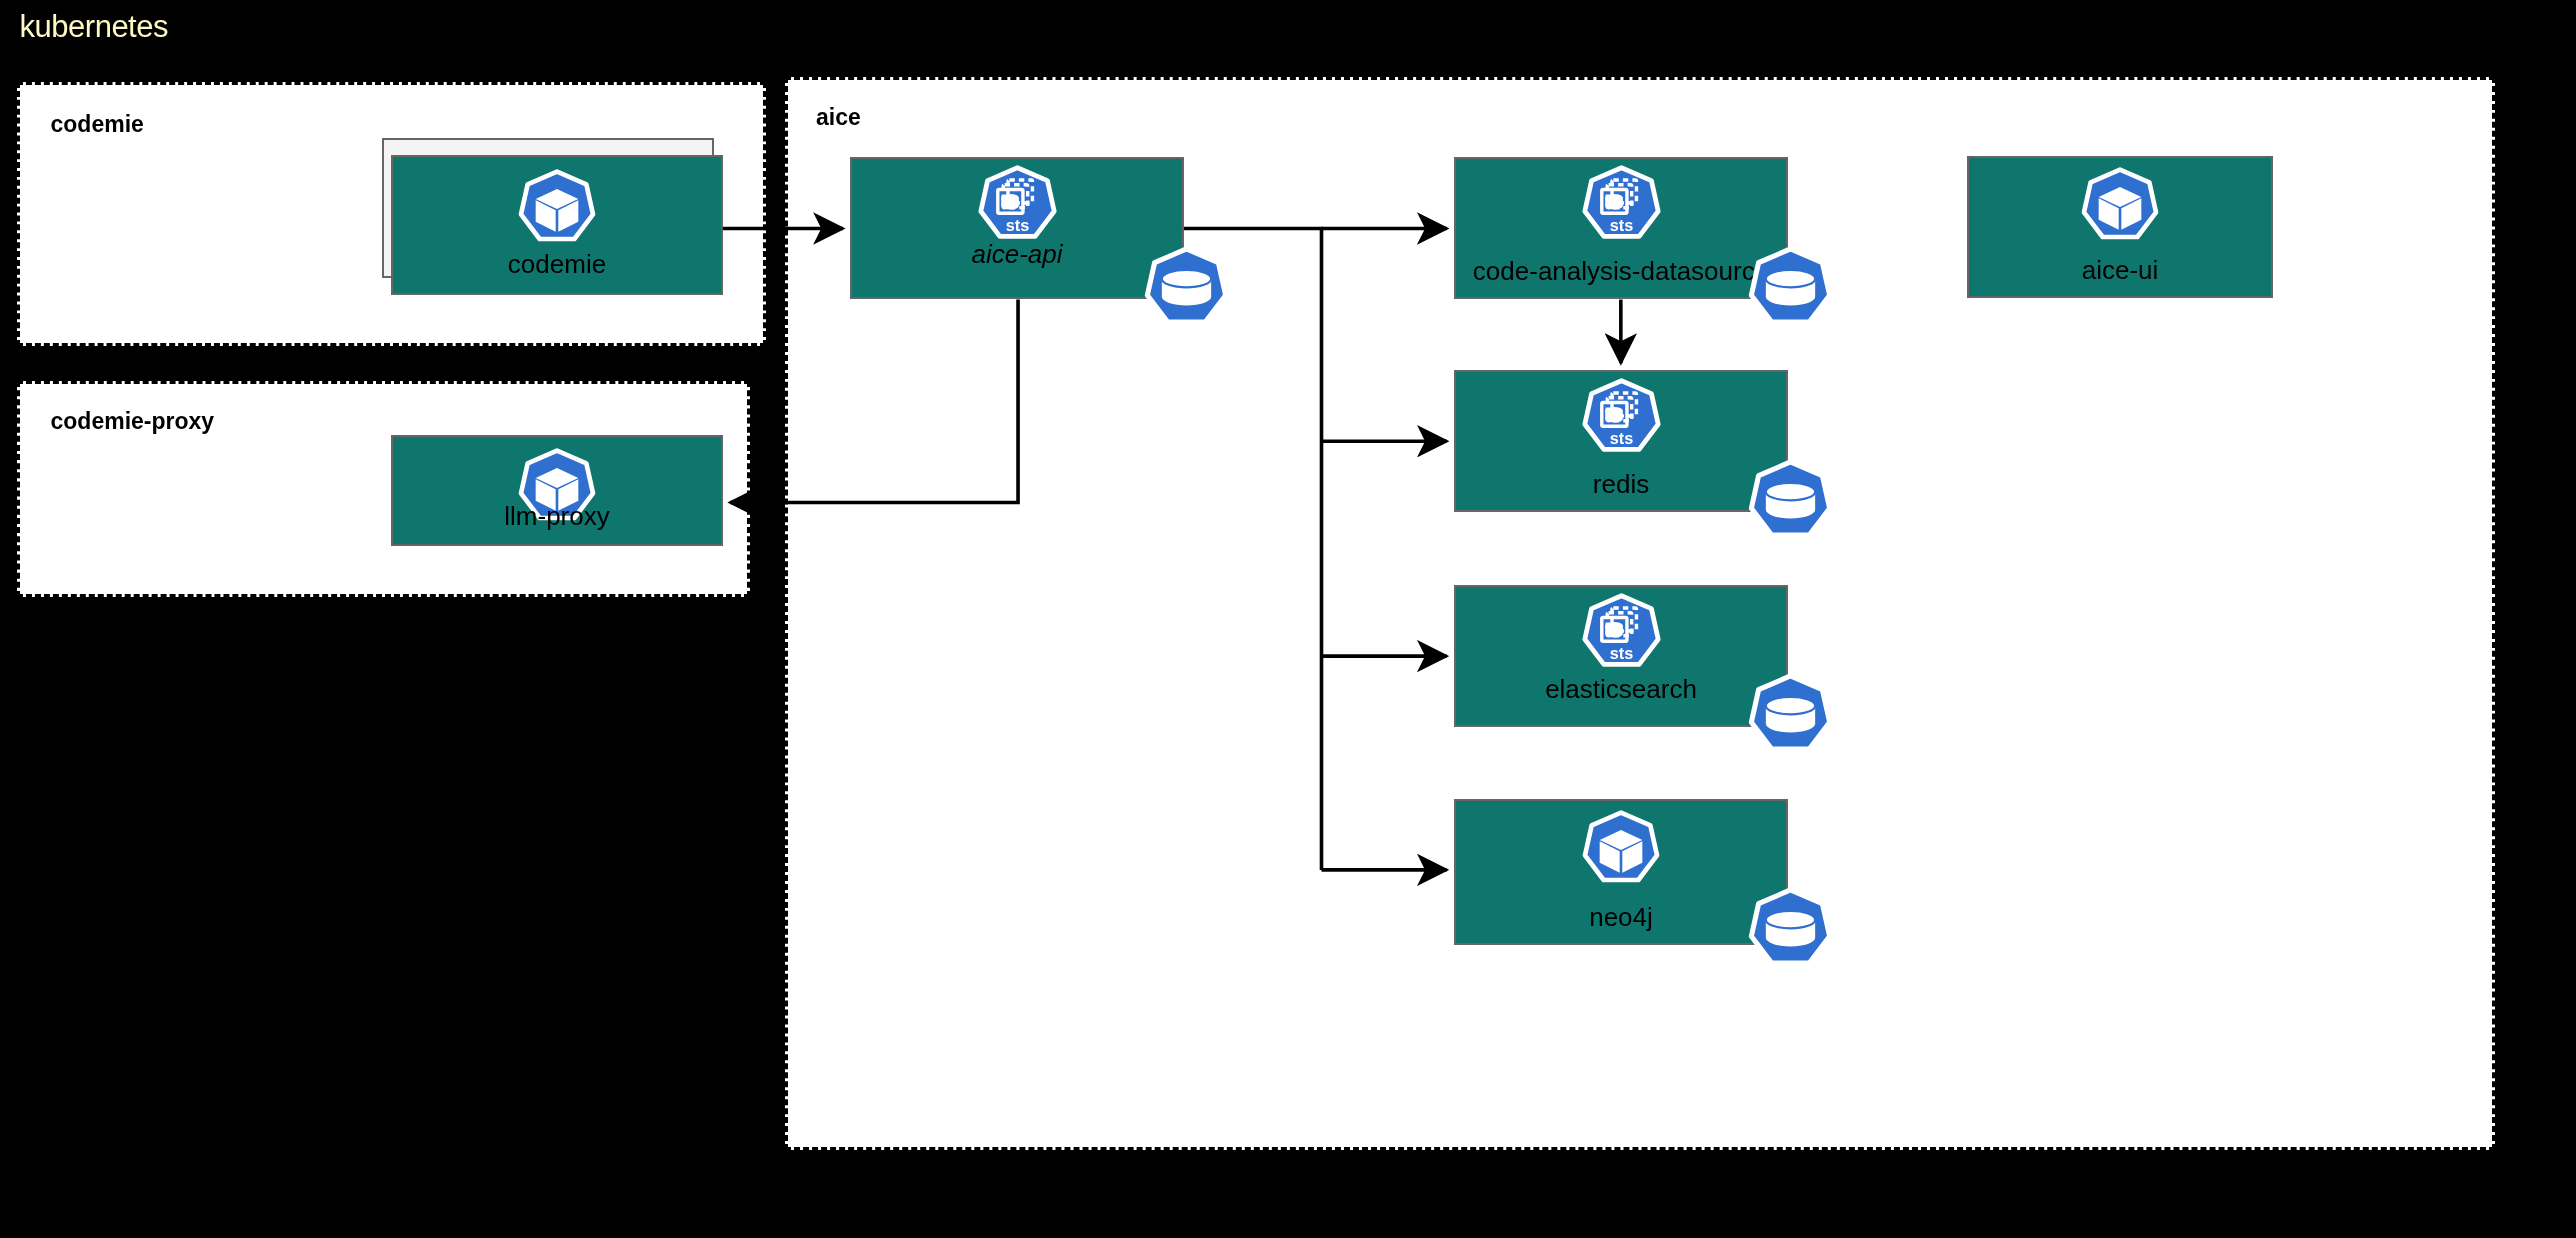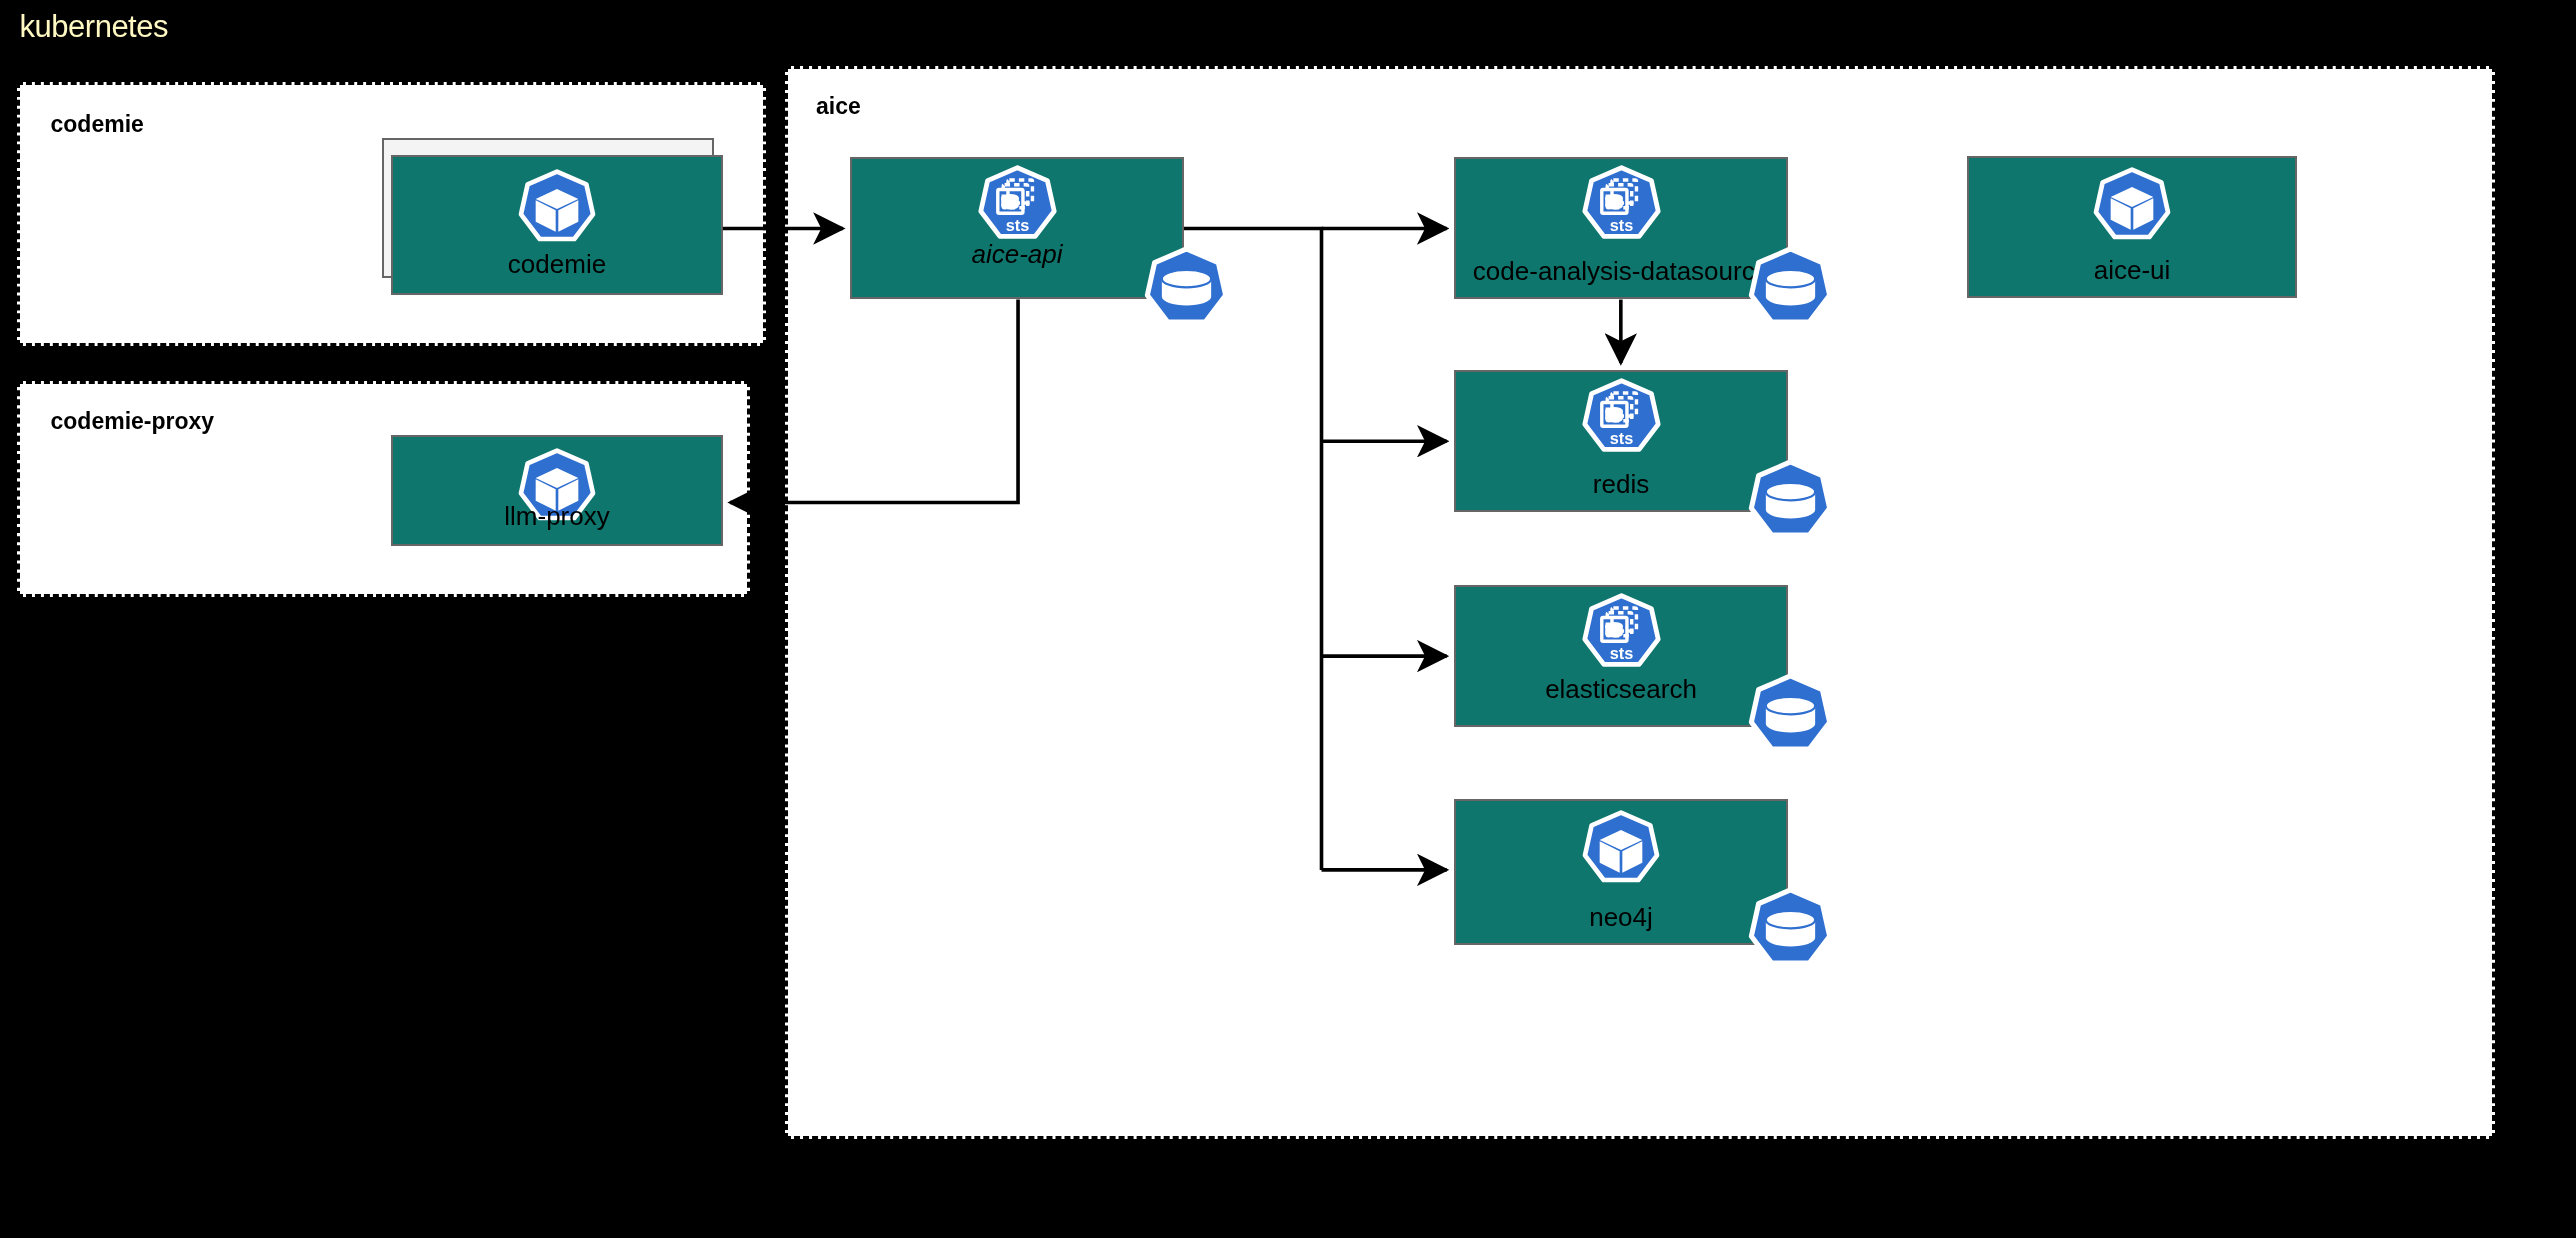--- a/index.html
+++ b/index.html
@@ -116,21 +116,21 @@
       <svg viewBox="0 0 120 120" xmlns="http://www.w3.org/2000/svg">
         <path d="M60 4 L104 23 L114 68 L86 105 L34 105 L6 68 L16 23 Z" fill="#2f6fd0" stroke="#ffffff" stroke-width="7" stroke-linejoin="round"></path>
         <path d="M60 30 L92 45 L60 60 L28 45 Z" fill="#ffffff"></path>
         <path d="M28 47 L58 62 L58 94 L28 79 Z" fill="#ffffff"></path>
         <path d="M92 47 L62 62 L62 94 L92 79 Z" fill="#ffffff"></path>
       </svg>
     </span>
     <span class="card-label" style="bottom:12.4px;">llm-proxy</span>
   </div>
 
-  <div class="namespace" style="left:785px; top:66px; width:1710px; height:1073px;">
+  <div class="namespace" style="left:785px; top:77px; width:1710px; height:1073px;">
     <div class="ns-label" style="left:28px; top:24px;">aice</div>
   </div>
 
   <div class="card" style="left:850px; top:157px; width:334px; height:142px;">
     <span class="icon" style="left:50%; top:6.2px; margin-left:-43px; width:87px; height:87px;">
       <svg viewBox="0 0 120 128" xmlns="http://www.w3.org/2000/svg">
         <path d="M60 4 L104 23 L114 68 L86 105 L34 105 L6 68 L16 23 Z" fill="#2f6fd0" stroke="#ffffff" stroke-width="7" stroke-linejoin="round"></path>
         <g fill="none" stroke="#ffffff" stroke-width="5" stroke-dasharray="8 6">
           <rect x="46" y="22" width="36" height="34" rx="2"></rect>
         </g>
@@ -248,21 +248,21 @@
   </div>
   <span class="icon" style="left:1747px; top:887px; width:87px; height:87px; position:absolute;">
     <svg viewBox="0 0 120 120" xmlns="http://www.w3.org/2000/svg">
       <path d="M60 4 L104 23 L114 68 L86 105 L34 105 L6 68 L16 23 Z" fill="#2f6fd0" stroke="#ffffff" stroke-width="7" stroke-linejoin="round"></path>
       <ellipse cx="60" cy="45" rx="34" ry="12" fill="#ffffff"></ellipse>
       <path d="M26 45 L26 70 A34 12 0 0 0 94 70 L94 45 Z" fill="#ffffff"></path>
       <ellipse cx="60" cy="45" rx="34" ry="12" fill="none" stroke="#2f6fd0" stroke-width="3"></ellipse>
     </svg>
   </span>
 
-  <div class="card" style="left:1967px; top:156px; width:330px; height:142px;">
+  <div class="card" style="left:1967px; top:156px; width:306px; height:142px;">
     <span class="icon" style="left:50%; top:9.3px; margin-left:-40px; width:80px; height:80px;">
       <svg viewBox="0 0 120 120" xmlns="http://www.w3.org/2000/svg">
         <path d="M60 4 L104 23 L114 68 L86 105 L34 105 L6 68 L16 23 Z" fill="#2f6fd0" stroke="#ffffff" stroke-width="7" stroke-linejoin="round"></path>
         <path d="M60 30 L92 45 L60 60 L28 45 Z" fill="#ffffff"></path>
         <path d="M28 47 L58 62 L58 94 L28 79 Z" fill="#ffffff"></path>
         <path d="M92 47 L62 62 L62 94 L92 79 Z" fill="#ffffff"></path>
       </svg>
     </span>
     <span class="card-label" style="bottom:10.3px;">aice-ui</span>
   </div>

